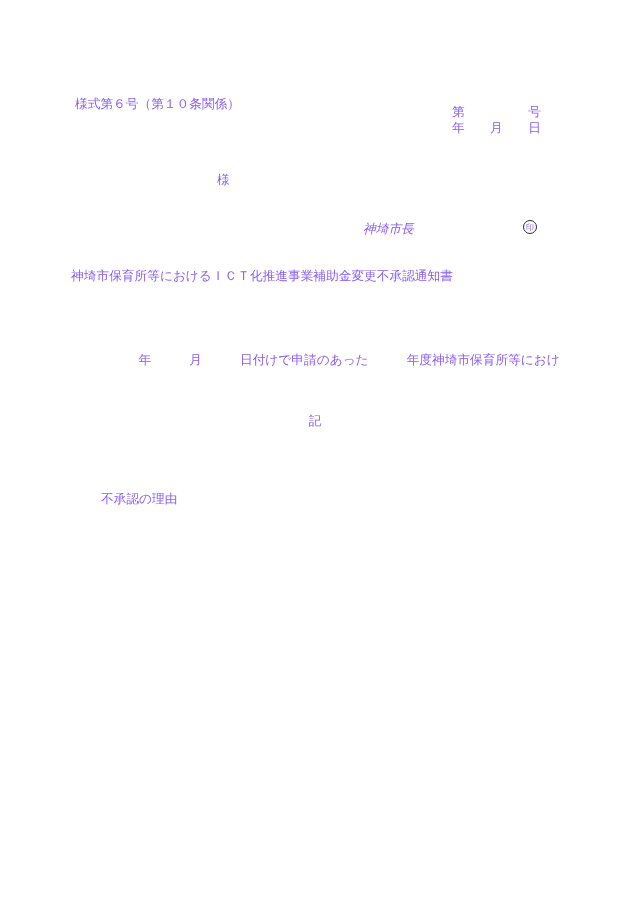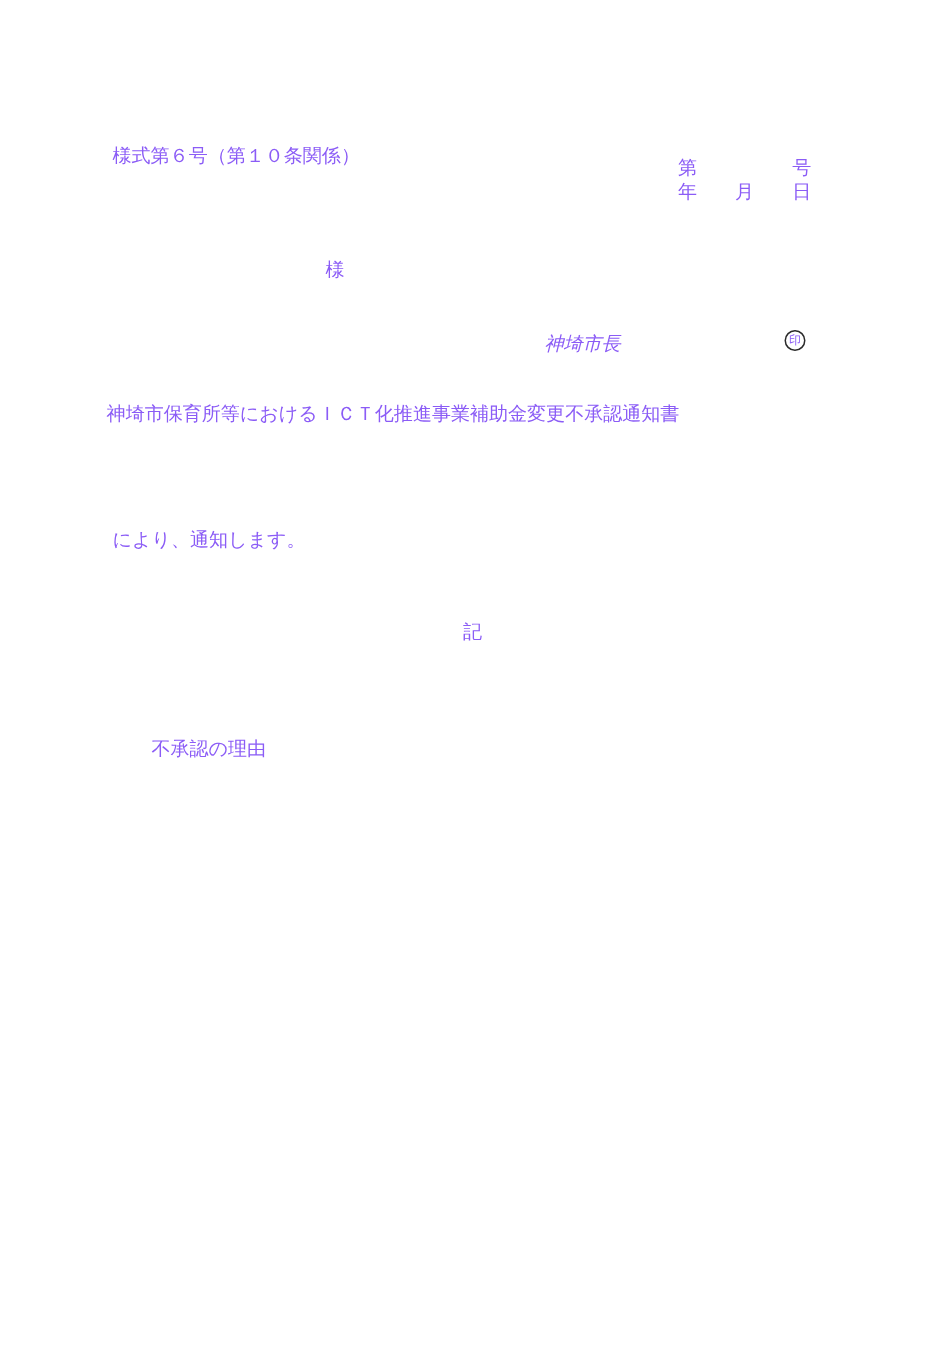--- a/index.html
+++ b/index.html
@@ -74,20 +74,20 @@
 
   <div class="abs sender">神埼市長</div>
 
   <div class="abs seal">
     <span class="seal-inner">印</span>
   </div>
 
   <div class="abs doc-title">神埼市保育所等におけるＩＣＴ化推進事業補助金変更不承認通知書</div>
 
   <div class="abs body-block">
-    <div class="body-line">により、通知します。</div>
+    <div class="body-line">　　　　　年　　　月　　　日付けで申請のあった　　　年度神埼市保育所等におけ</div>
   </div>
 
   <div class="abs record-marker">記</div>
 
   <div class="abs reason-heading">不承認の理由</div>
 
 </div>
 
 </body></html>

